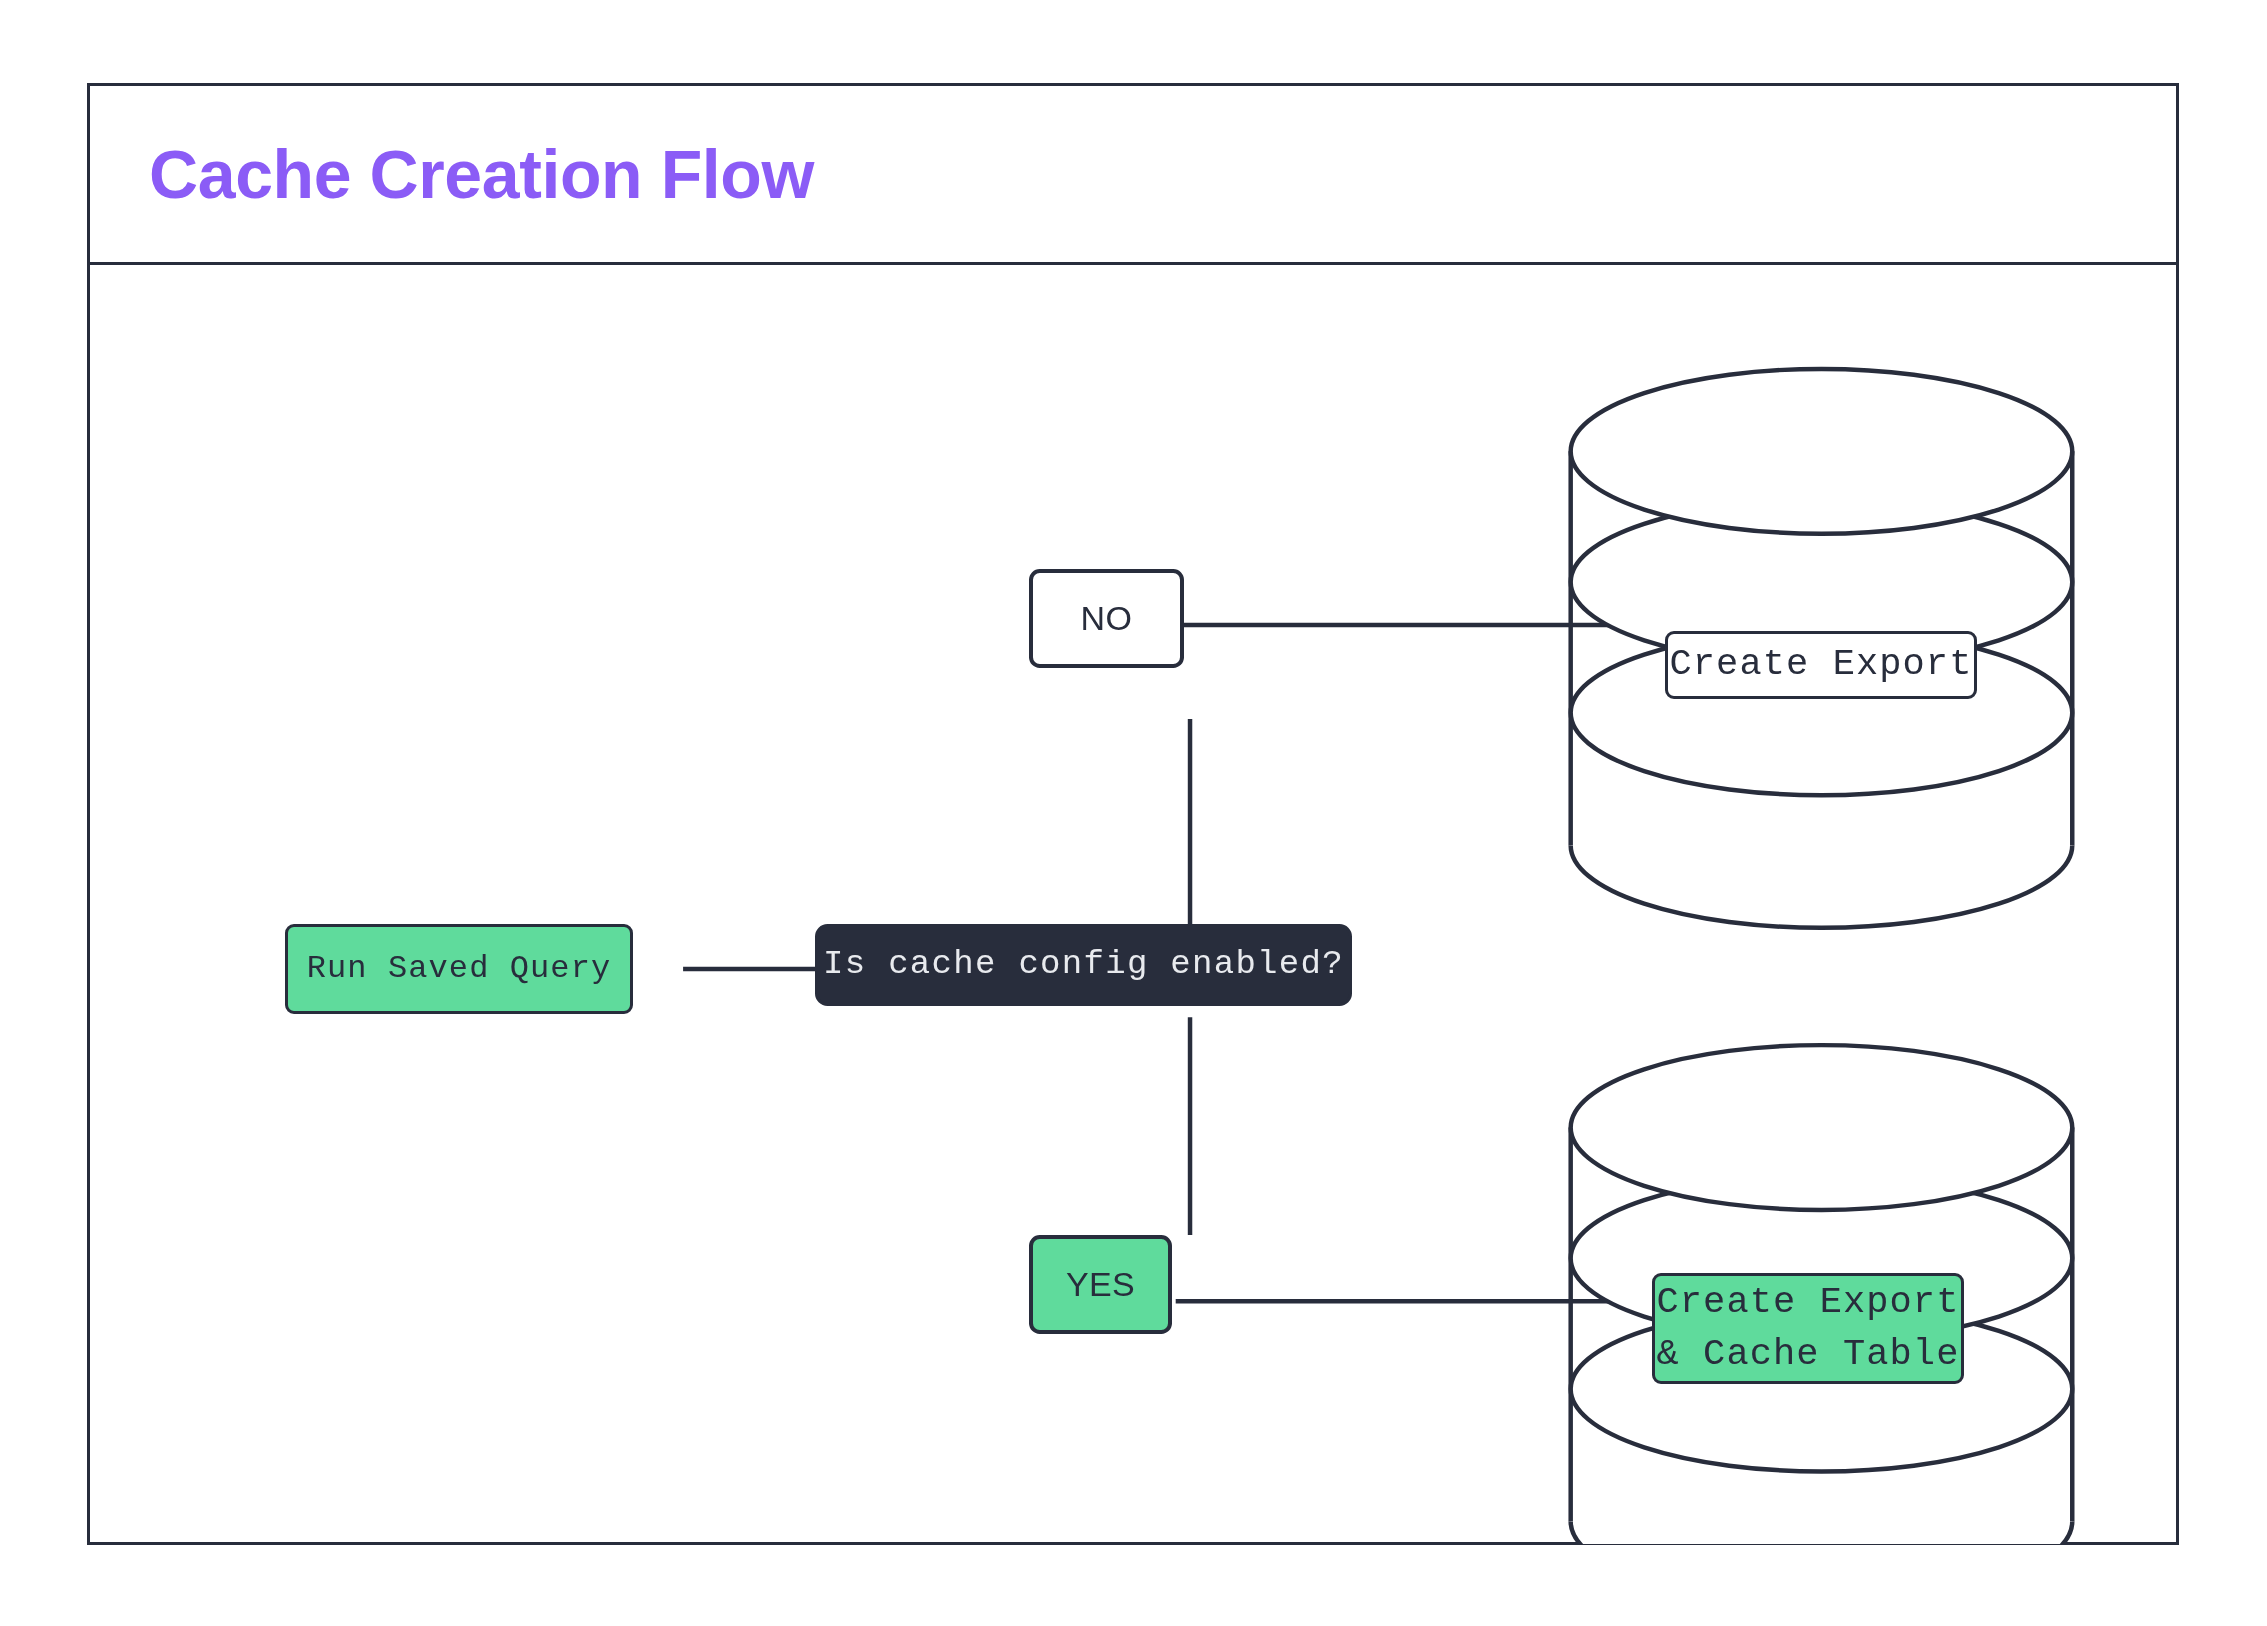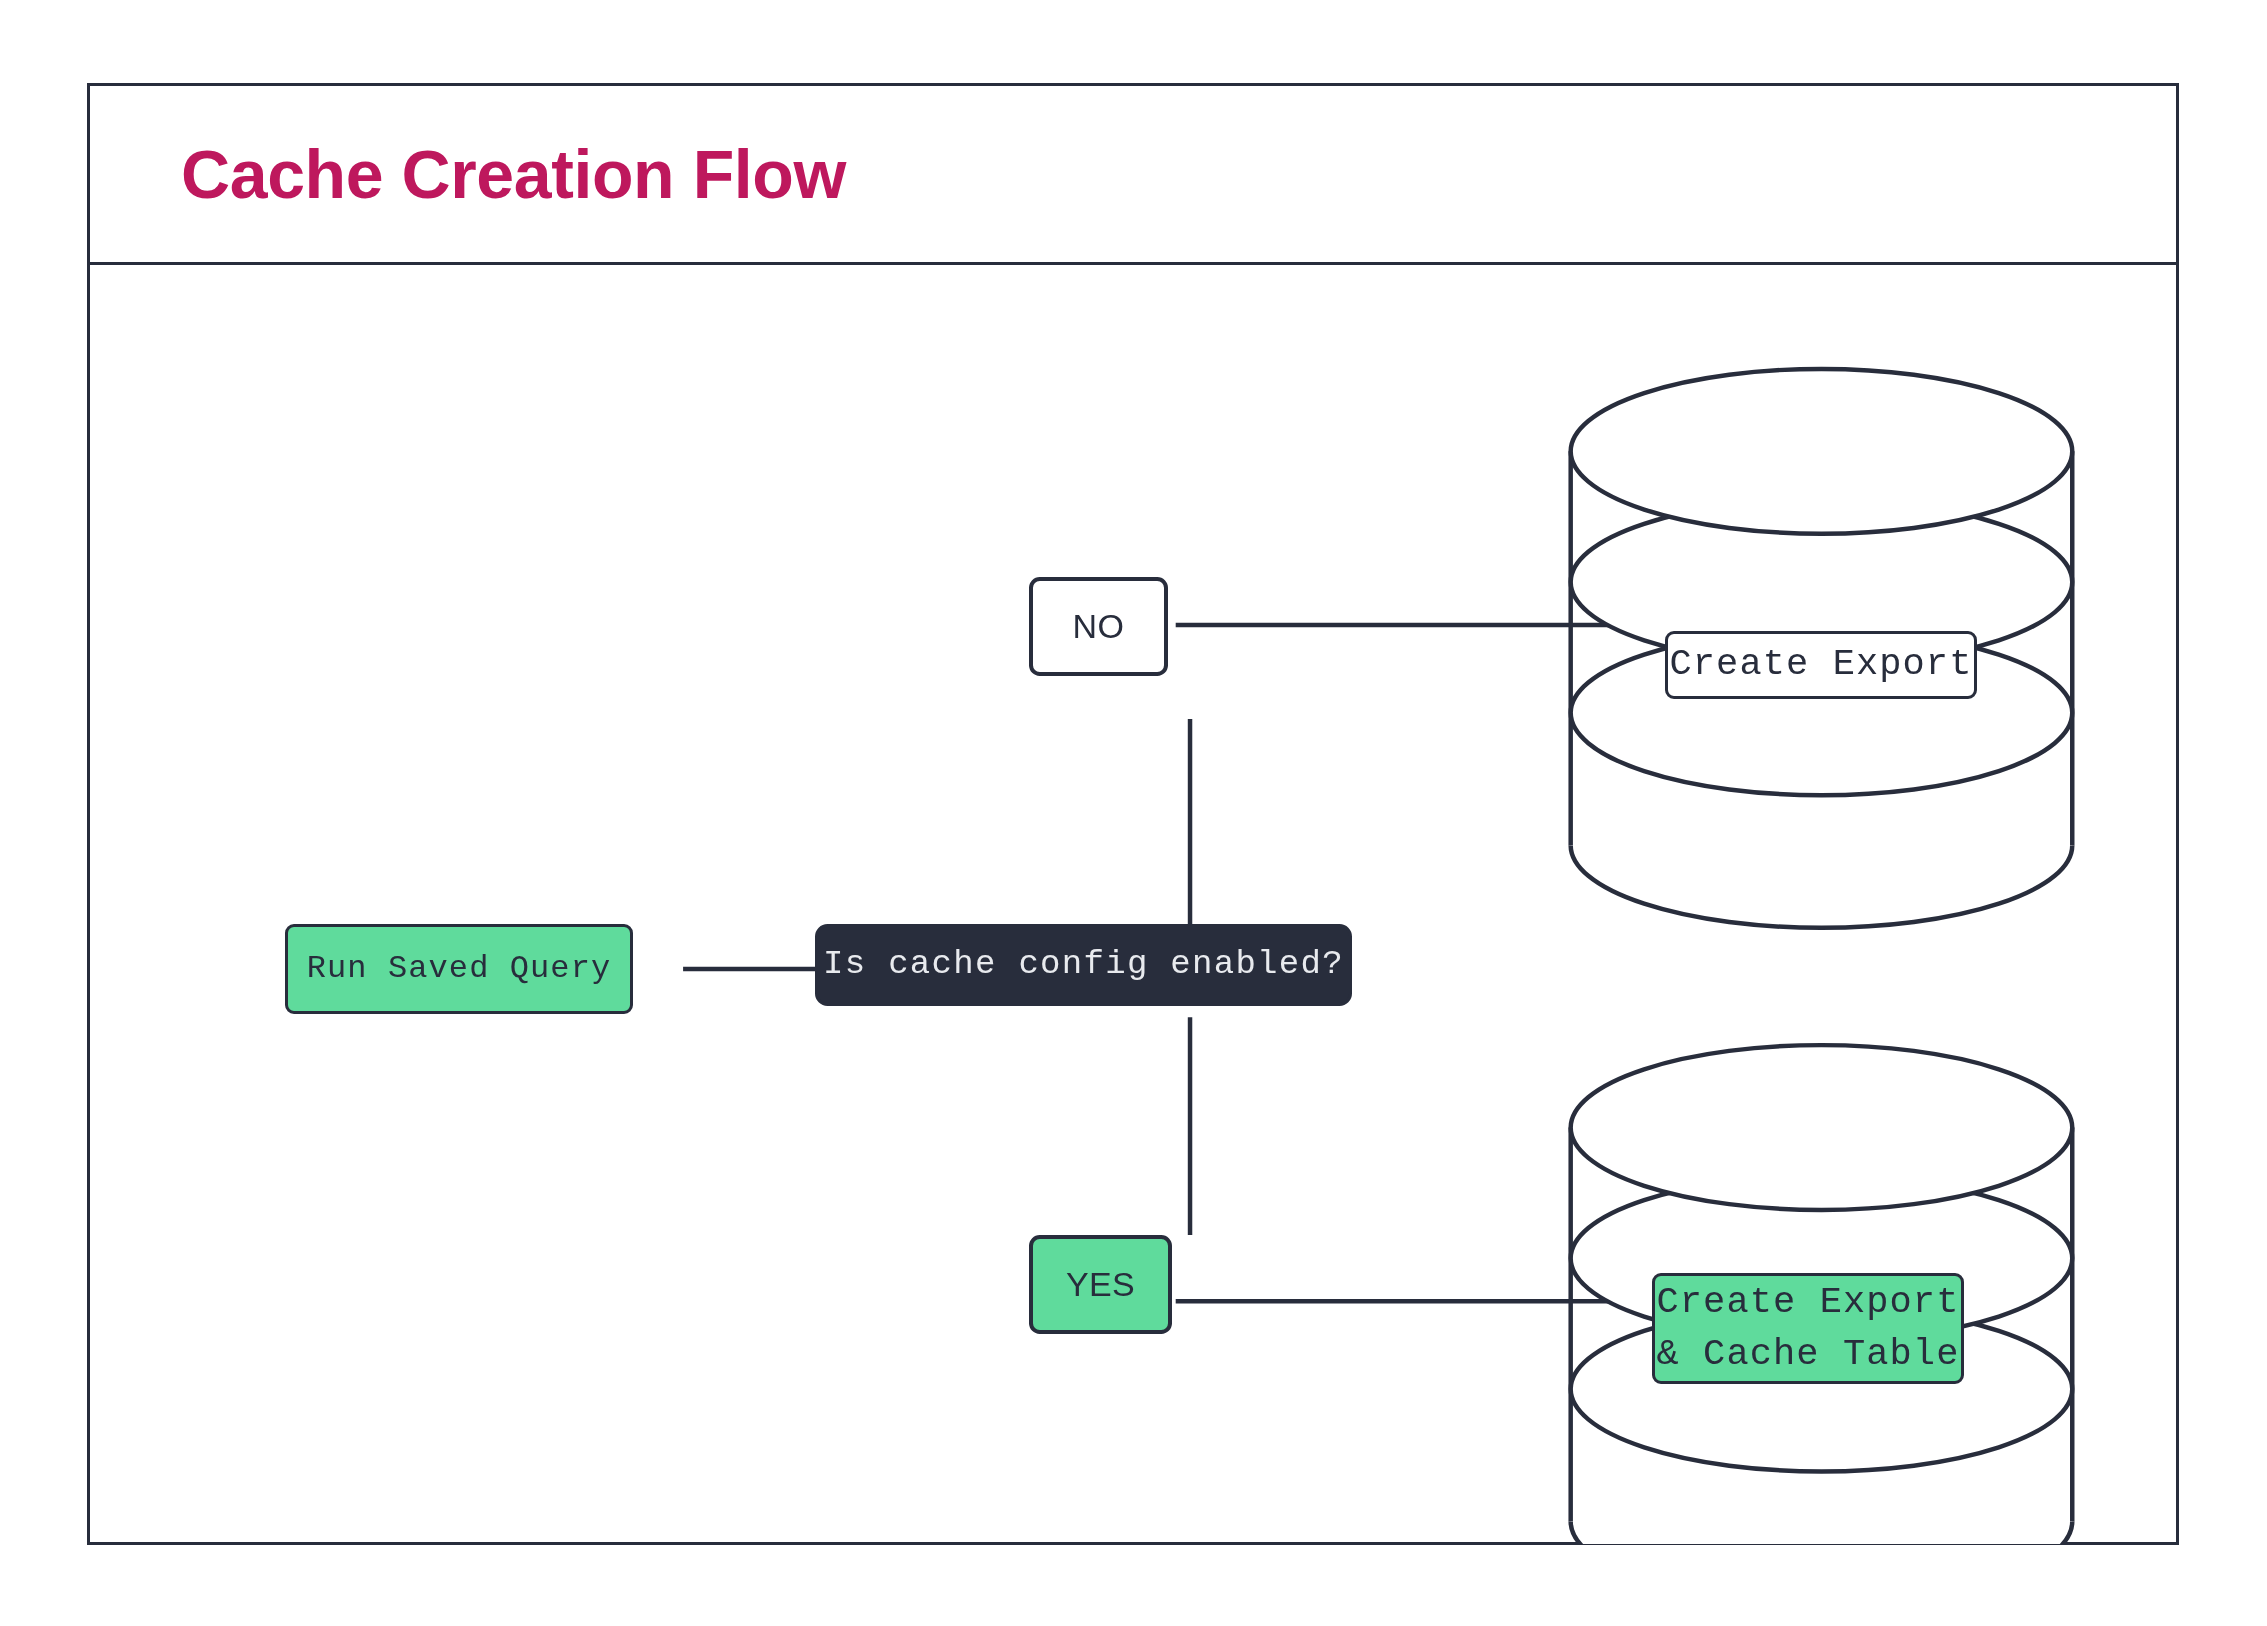--- a/index.html
+++ b/index.html
@@ -39,25 +39,25 @@
     top: 0;
     width: 100%;
     height: 179px;
     border-bottom: 3.6px solid #282d3c;
     box-sizing: border-box;
     display: flex;
     align-items: center;
   }
 
   .diagram-title {
-    margin-left: 91px;
+    margin-left: 59px;
     font-family: "Liberation Sans", sans-serif;
     font-size: 68px;
     font-weight: bold;
-    color: #be185d;
+    color: #8b5cf6;
     letter-spacing: -0.4px;
     white-space: nowrap;
   }
 
   .canvas {
     position: absolute;
     left: 0;
     top: 179px;
     width: 100%;
     height: 1279px;
@@ -180,21 +180,21 @@
           <ellipse cx="1933" cy="1255" rx="280" ry="92" fill="#ffffff"></ellipse>
           <ellipse cx="1933" cy="1109" rx="280" ry="92" fill="#ffffff"></ellipse>
           <ellipse cx="1933" cy="963" rx="280" ry="92" fill="#ffffff"></ellipse>
         </g>
       </svg>
 
       <div class="node node-process" style="left:195px; top:659px; width:348px; height:90px;">Run Saved Query</div>
 
       <div class="node node-decision" style="left:725px; top:659px; width:537px; height:82px;">Is cache config enabled?</div>
 
-      <div class="node node-label white" style="left:939px; top:312px; width:139px; height:99px;">NO</div>
+      <div class="node node-label white" style="left:939px; top:304px; width:155px; height:99px;">NO</div>
 
       <div class="node node-label green" style="left:939px; top:970px; width:143px; height:99px;">YES</div>
 
       <div class="cyl-label white" style="left:1575px; top:326px; width:312px; height:68px;">Create Export</div>
 
       <div class="cyl-label green" style="left:1562px; top:968px; width:312px; height:111px;">Create Export
 &amp; Cache Table</div>
 
     </div>
   </div>

